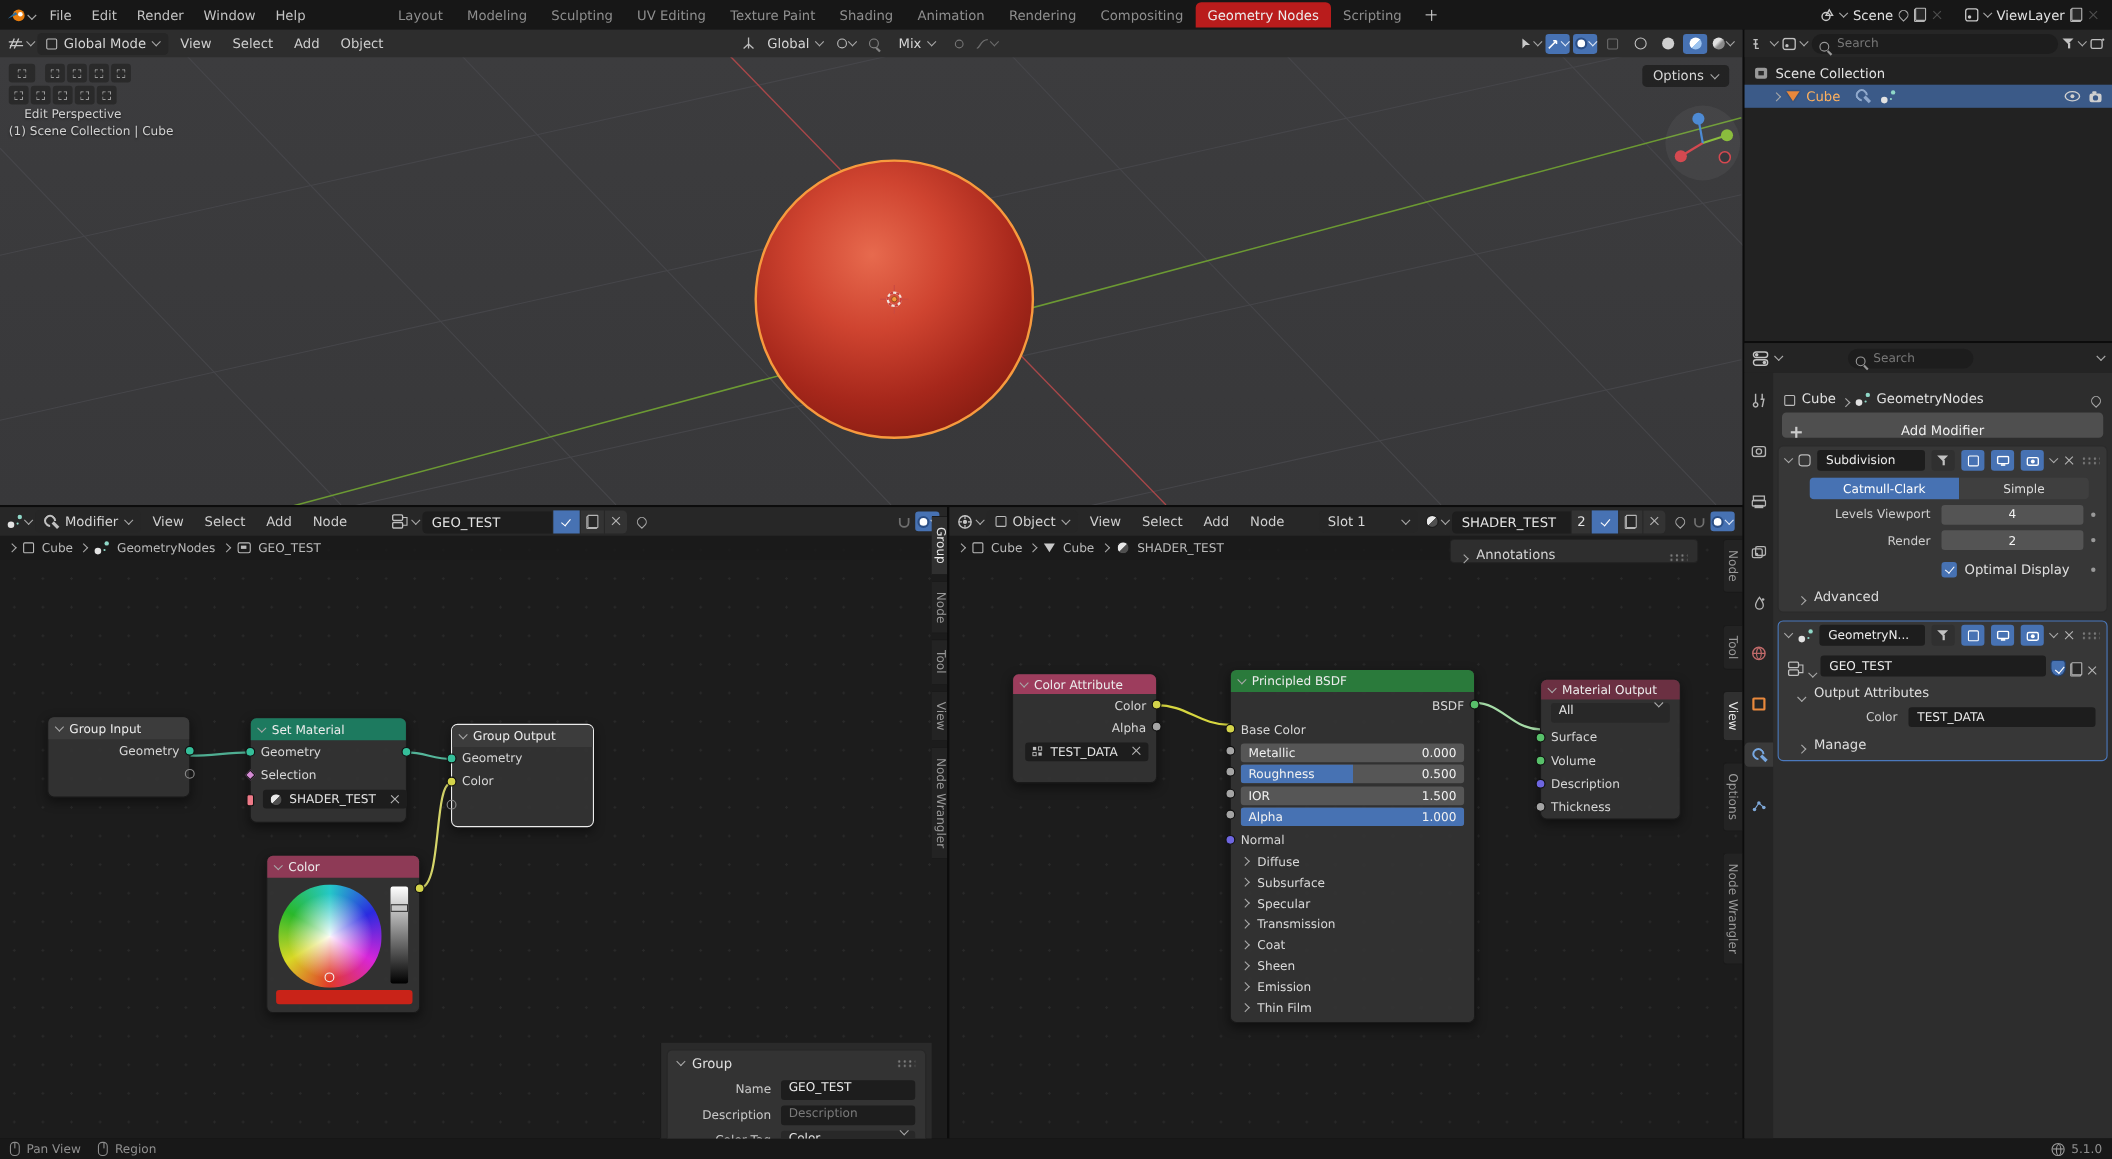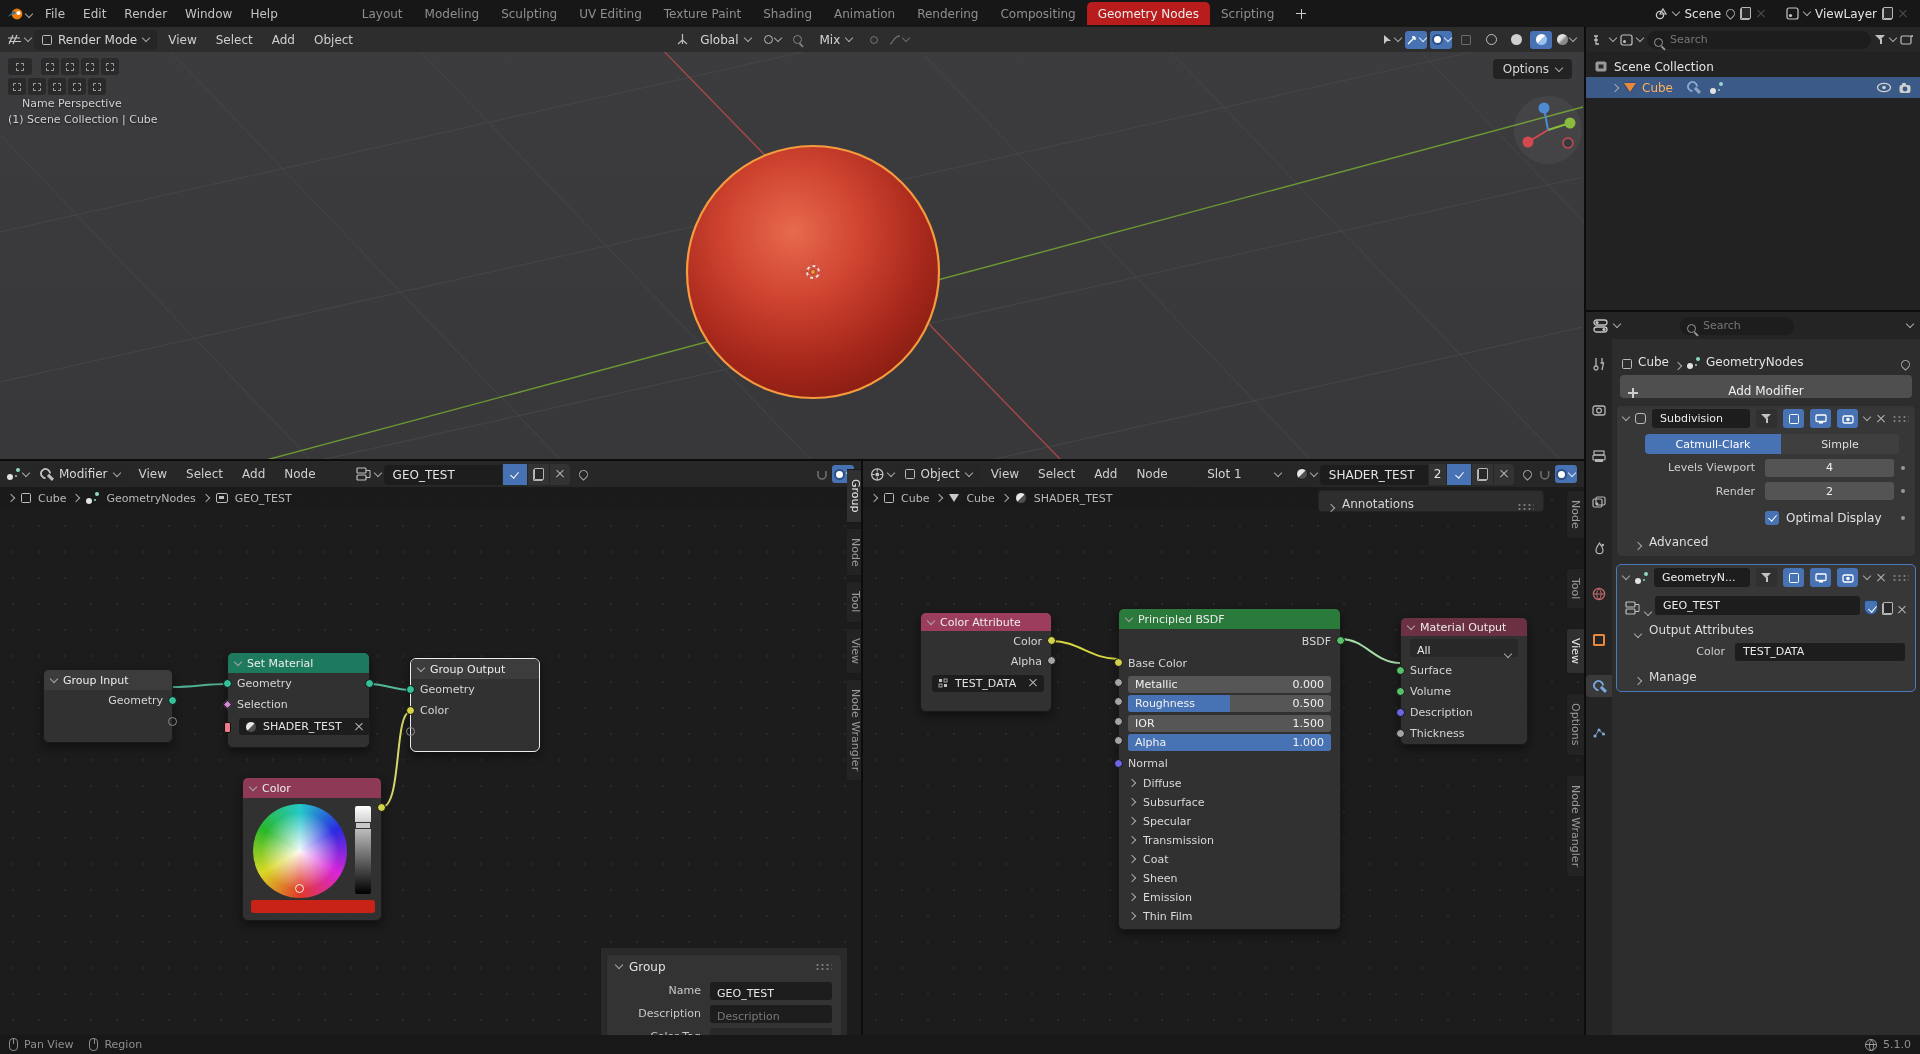--- a/index.html
+++ b/index.html
@@ -115,21 +115,21 @@
   .vtabs{position:absolute;z-index:6;display:flex;flex-direction:column;gap:5px}
   .vtab{writing-mode:vertical-rl;padding:9px 2px;font-size:11px;color:#9a9a9a;background:#232323;
      border-radius:0 4px 4px 0;border:1px solid #1a1a1a;border-left:none;text-align:center}
   .vtab.act{background:#303030;color:#e9e9e9}
   
   #gsb{position:absolute;left:600px;top:487px;width:247px;height:548px;background:#2a2a2a;border-left:1px solid #191919;z-index:5;overflow:hidden}
   .panel{margin:6px 5px 8px 5px;background:#333;border:1px solid #272727;border-radius:5px;padding-bottom:7px}
   .phdr{height:23px;display:flex;align-items:center;gap:7px;padding:0 9px;color:#e0e0e0}
   .srow{display:flex;align-items:center;height:21px;margin:2px 9px}
   .slabel{width:94px;text-align:right;padding-right:9px;color:#c9c9c9;font-size:11px;flex:none}
-  .sfield{flex:1;height:18px;background:#1d1d1d;border-radius:3px;display:flex;align-items:flex-end;gap:1px;padding:0 7px;color:#e8e8e8;font-size:11px}
+  .sfield{flex:1;height:18px;background:#1d1d1d;border-radius:3px;display:flex;align-items:flex-start;gap:1px;padding:0 7px;color:#e8e8e8;font-size:11px}
   .sfield.drop{background:#282828;justify-content:space-between}
   .ph{color:#7a7a7a}
   
   #outliner{position:absolute;left:1586px;top:27px;width:334px;height:283px;background:#222}
   #outhdr{height:25px;background:#262626;display:flex;align-items:center;gap:4px;padding:0 6px}
   .search{flex:1;height:18px;background:#1d1d1d;border:none;border-radius:9px;color:#cfcfcf;font-size:11px;
      padding:0 6px;font-family:inherit;outline:none;min-width:30px}
   .search::placeholder{color:#777}
   .orow{height:21px;display:flex;align-items:center;gap:6px;padding:0 8px;color:#d8d8d8}
   .orow.sel{background:#3b5a88}
@@ -214,21 +214,21 @@
 </div>
 
 <div id="vp">
   <div id="vphdr">
     <svg width="15" height="13" viewBox="0 0 15 13">
         <path d="M2 11 L6 2 M6 11 L10 2 M1 5 h12 M2 8.5 h12" stroke="#c8c8c8" stroke-width="1.2" fill="none"></path>
       </svg>
     <span class="cvd"></span>
     <div class="pill">
       <span class="sqi"></span>
-      <span>Render Mode</span>
+      <span>Global Mode</span>
       <span class="cvd"></span>
     </div>
     <div class="hmenu">View</div>
     <div class="hmenu">Select</div>
     <div class="hmenu">Add</div>
     <div class="hmenu">Object</div>
     <div style="flex:1"></div>
     <svg width="13" height="13" viewBox="0 0 13 13">
         <path d="M6.5 1 v10 M2 11 l4.5-4 M11 11 l-4.5-4" stroke="#bbb" stroke-width="1.2" fill="none"></path>
       </svg>
@@ -374,21 +374,21 @@
         <span class="g"></span>
       </div>
     <div class="toolbtn">
         <span class="g"></span>
       </div>
   </div>
   <div id="optbtn">
     <span>Options</span>
     <span class="cvd"></span>
   </div>
-  <div class="vptext" style="left:22px;top:70px">Name Perspective</div>
+  <div class="vptext" style="left:22px;top:70px">Edit Perspective</div>
   <div class="vptext" style="left:8px;top:86px">(1) Scene Collection | Cube</div>
 </div>
 
 <div id="outliner">
   <div id="outhdr">
     <svg width="14" height="12" viewBox="0 0 14 12">
         <path d="M2 2 h4 M2 6 h4 M4 2 v8 h3" stroke="#c0c0c0" stroke-width="1.3" fill="none"></path>
       </svg>
     <span class="cvd"></span>
     <svg width="13" height="12" viewBox="0 0 13 12">
@@ -684,21 +684,21 @@
     <span class="nti"></span>
     <span>GEO_TEST</span>
   </div>
 
   <svg class="abs" style="left:0;top:0;z-index:2" width="861" height="574">
     <path d="M173,226 C195,226 205,223 227,223" stroke="#4fae92" stroke-width="2" fill="none"></path>
     <path d="M370,223 C385,223 395,229 410,229" stroke="#55b79b" stroke-width="2" fill="none"></path>
     <path d="M382,346 C402,346 394,251 410,251" stroke="#d6d66a" stroke-width="2" fill="none"></path>
   </svg>
 
-  <div class="node" style="left:43px;top:208px;width:130px;height:74px">
+  <div class="node" style="left:43px;top:190px;width:130px;height:74px">
     <div class="nhdr" style="background:#3c3c3c">
         <span class="cvd"></span>
         <span>Group Input</span>
       </div>
     <div class="nrow re">
         <span>Geometry</span>
       <span class="sock r" style="background:#35bf9a"></span>
       </div>
     <div class="nrow re">
         <span class="sock r hollow"></span>

